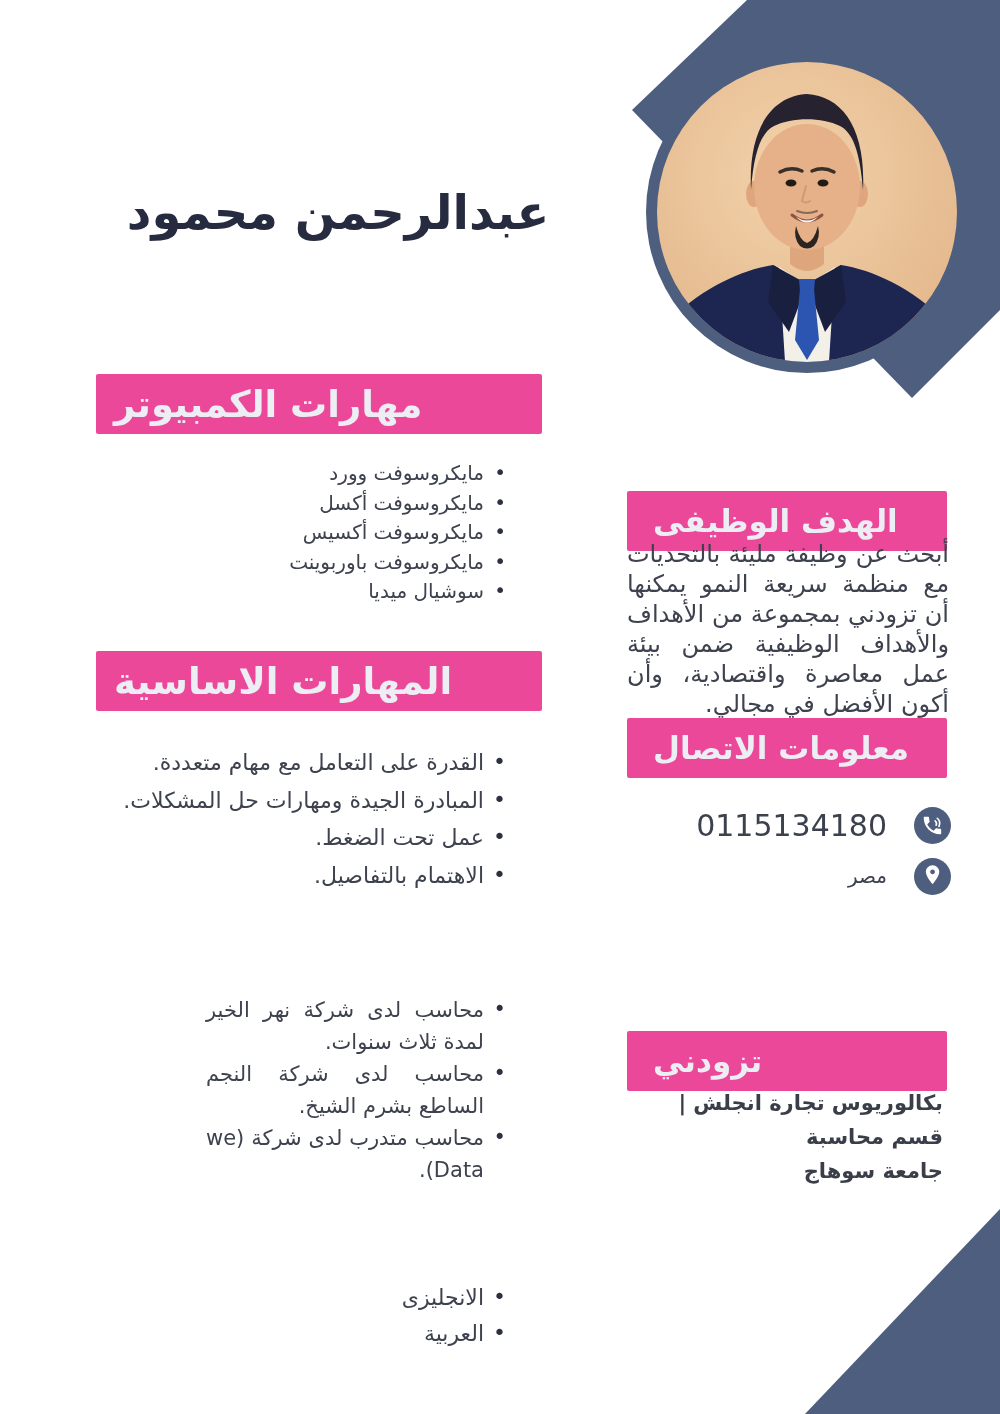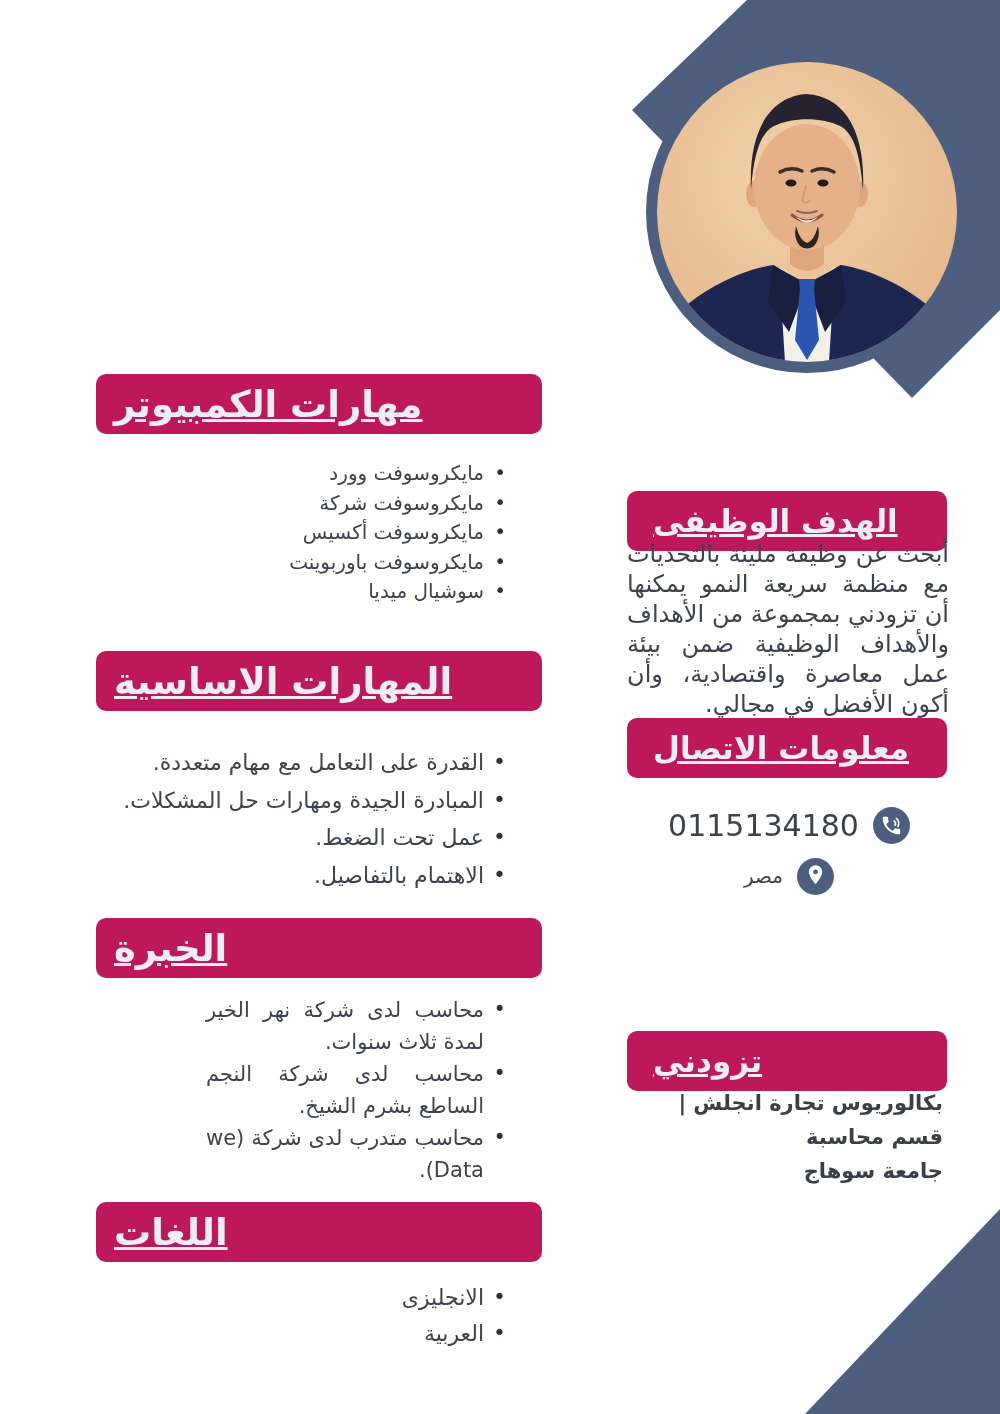--- a/index.html
+++ b/index.html
@@ -15,44 +15,44 @@
 
   .name {
     position:absolute; left:108px; top:184px; width:460px;
     text-align:center; direction:rtl;
     font-size:48px; font-weight:800; color:#262b40;
     letter-spacing:0;
   }
 
   .bar {
     position:absolute; height:60px;
-    background:#be185d; border-radius:10px;
+    background:#ec4899; border-radius:2px;
     display:flex; align-items:center; justify-content:flex-end;
-    direction:rtl; color:#eceef4; font-weight:800;text-decoration:underline;
+    direction:rtl; color:#eceef4; font-weight:800;
   }
   .bar.left  { left:96px;  width:446px; font-size:37px; padding-left:18px; padding-right:18px; }
   .bar.right { left:627px; width:320px; font-size:31px; padding-left:26px; padding-right:26px;margin-top:38px; }
 
   .list { position:absolute; direction:rtl; text-align:right; color:#3d424e; }
   .li { position:relative; padding-right:24px; }
   .blt { position:absolute; right:2px; top:-1px; color:#2c3140; }
   .list.skills  { left:96px;  width:412px; top:459px; font-size:20px; line-height:29.5px; }
   .list.basics  { left:96px;  width:412px; top:744px; font-size:22px; line-height:37.5px; }
   .list.exper   { left:206px; width:302px; top:994px; font-size:21px; line-height:32px; }
   .list.exper .li { text-align:justify; }
   .list.langs   { left:96px;  width:412px; top:1280px; font-size:22px; line-height:36px; }
 
   .objective-text {
     position:absolute; left:627px; top:539px; width:322px;
     direction:rtl; text-align:justify;
     font-size:24px; line-height:30px; color:#3d424e;
   }
 
   .contact-rows { position:absolute; left:627px; top:800px; width:324px; }
-  .crow { display:flex; direction:rtl; align-items:center; gap:14px;justify-content:center; }
+  .crow { display:flex; direction:rtl; align-items:center; gap:27px; }
   .crow.phone    { height:50px; }
   .crow.email    { height:44px; }
   .crow.location { height:52px; }
   .crow .txt { color:#3c414e; }
   .crow.phone .txt    { font-size:30px; direction:ltr; }
   .crow.email .txt    { font-size:15.5px; font-weight:700; }
   .crow.location .txt { font-size:20px; }
   .cicon { flex:0 0 auto; display:block; }
 
   .edu {
@@ -102,54 +102,49 @@
       <path d="M806,186 q-3,11 -4,15 q4,3 8,0" stroke="#cf9a72" stroke-width="2" fill="none" stroke-linecap="round"></path>
       <path d="M797,211 q10,4 20,0" stroke="#3a2f28" stroke-width="2" fill="none" opacity="0.55" stroke-linecap="round"></path>
       <path d="M792,215 Q807,227 822,215" stroke="#8e5343" stroke-width="3" fill="none" stroke-linecap="round"></path>
       <path d="M796,217 Q807,224 818,217 Q807,228 796,217 Z" fill="#f7f3ef"></path>
       <path d="M796,226 Q793,238 800,246 Q807,251 814,246 Q821,238 818,226 Q814,241 807,243 Q800,241 796,226 Z" fill="#2b2522"></path>
     </g>
 
     <polygon points="1000,1209 1000,1414 805,1414" fill="#4d5e7e"></polygon>
   </svg>
 
+  <div class="name">عبدالرحمن محمود</div>
 
   <div class="bar left" style="top:374px">
     <span>مهارات الكمبيوتر</span>
   </div>
   <div class="list skills">
     <div class="li"><span class="blt">•</span><span>مايكروسوفت وورد</span></div>
-    <div class="li"><span class="blt">•</span><span>مايكروسوفت شركة</span></div>
+    <div class="li"><span class="blt">•</span><span>مايكروسوفت أكسل</span></div>
     <div class="li"><span class="blt">•</span><span>مايكروسوفت أكسيس</span></div>
     <div class="li"><span class="blt">•</span><span>مايكروسوفت باوربوينت</span></div>
     <div class="li"><span class="blt">•</span><span>سوشيال ميديا</span></div>
   </div>
 
   <div class="bar left" style="top:651px">
     <span>المهارات الاساسية</span>
   </div>
   <div class="list basics">
     <div class="li"><span class="blt">•</span><span>القدرة على التعامل مع مهام متعددة.</span></div>
     <div class="li"><span class="blt">•</span><span>المبادرة الجيدة ومهارات حل المشكلات.</span></div>
     <div class="li"><span class="blt">•</span><span>عمل تحت الضغط.</span></div>
     <div class="li"><span class="blt">•</span><span>الاهتمام بالتفاصيل.</span></div>
   </div>
 
-  <div class="bar left" style="top:918px">
-    <span>الخبرة</span>
-  </div>
   <div class="list exper">
     <div class="li"><span class="blt">•</span><span>محاسب لدى شركة نهر الخير لمدة ثلاث سنوات.</span></div>
     <div class="li"><span class="blt">•</span><span>محاسب لدى شركة النجم الساطع بشرم الشيخ.</span></div>
     <div class="li"><span class="blt">•</span><span>محاسب متدرب لدى شركة (we Data).</span></div>
   </div>
 
-  <div class="bar left" style="top:1202px">
-    <span>اللغات</span>
-  </div>
   <div class="list langs">
     <div class="li"><span class="blt">•</span><span>الانجليزى</span></div>
     <div class="li"><span class="blt">•</span><span>العربية</span></div>
   </div>
 
   <div class="bar right" style="top:453px">
     <span>الهدف الوظيفى</span>
   </div>
   <div class="objective-text">أبحث عن وظيفة مليئة بالتحديات مع منظمة سريعة النمو يمكنها أن تزودني بمجموعة من الأهداف والأهداف الوظيفية ضمن بيئة عمل معاصرة واقتصادية، وأن أكون الأفضل في مجالي.</div>
 

